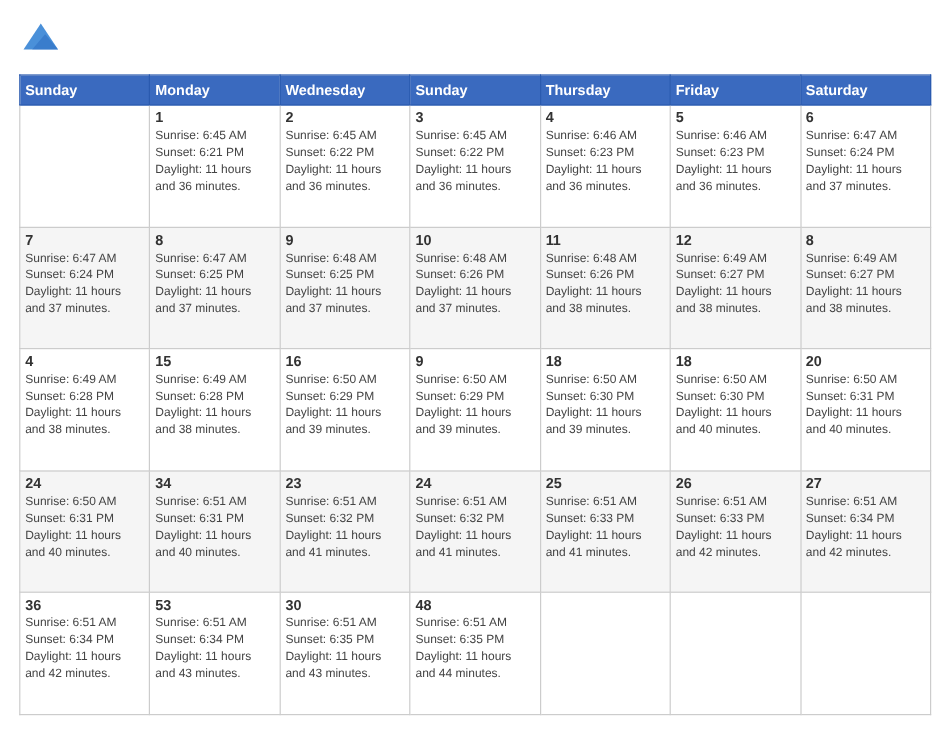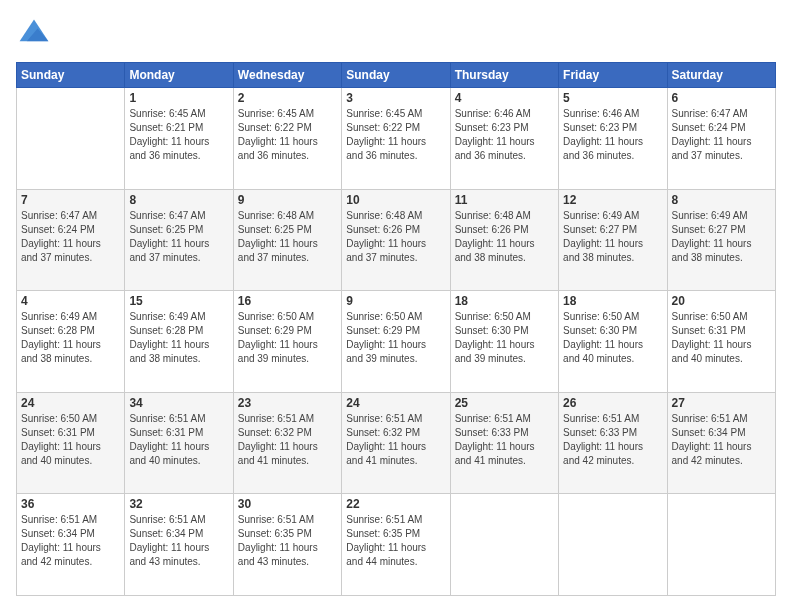--- a/index.html
+++ b/index.html
@@ -336,35 +336,35 @@
         </tr>
         <tr>
           <td>
             <span class="day-number">36</span>
             <div class="day-info" style="white-space: pre-line;">Sunrise: 6:51 AM
 Sunset: 6:34 PM
 Daylight: 11 hours
 and 42 minutes.</div>
           </td>
           <td>
-            <span class="day-number">32</span>
+            <span class="day-number">53</span>
             <div class="day-info" style="white-space: pre-line;">Sunrise: 6:51 AM
 Sunset: 6:34 PM
 Daylight: 11 hours
 and 43 minutes.</div>
           </td>
           <td>
             <span class="day-number">30</span>
             <div class="day-info" style="white-space: pre-line;">Sunrise: 6:51 AM
 Sunset: 6:35 PM
 Daylight: 11 hours
 and 43 minutes.</div>
           </td>
           <td>
-            <span class="day-number">22</span>
+            <span class="day-number">48</span>
             <div class="day-info" style="white-space: pre-line;">Sunrise: 6:51 AM
 Sunset: 6:35 PM
 Daylight: 11 hours
 and 44 minutes.</div>
           </td>
           <td class="empty-cell"></td>
           <td class="empty-cell"></td>
           <td class="empty-cell"></td>
         </tr>
       </tbody>

